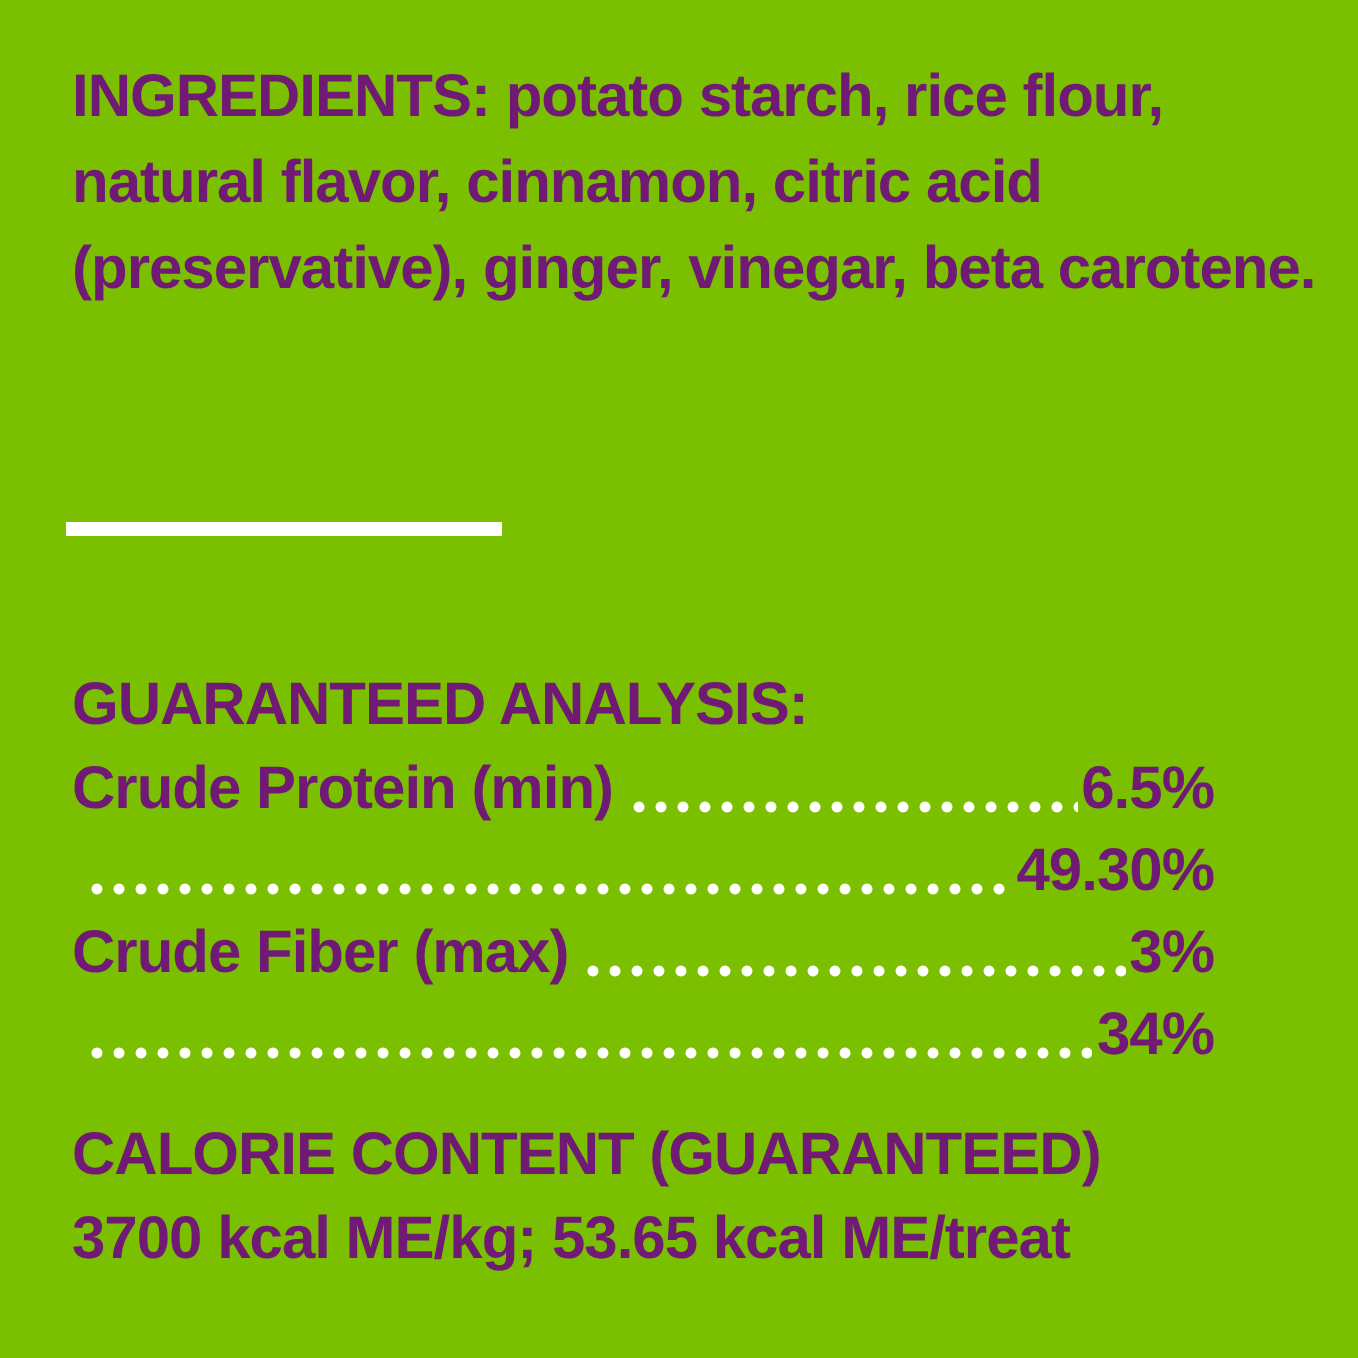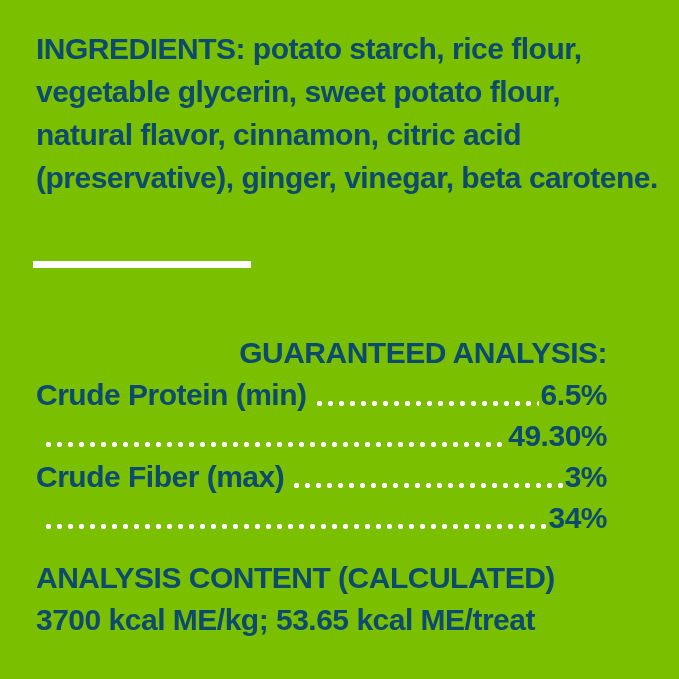--- a/index.html
+++ b/index.html
@@ -37,21 +37,20 @@
   }
   .ga {
     position: absolute;
     left: 36px;
     top: 331px;
     width: 571px;
     font-size: 30px;
   }
   .ga-title {
     line-height: 43px;
-    text-align: right;
   }
   .ga-row {
     display: flex;
     align-items: stretch;
     height: 41px;
     line-height: 41px;
     white-space: nowrap;
   }
   .ga-label { flex: 0 0 auto; }
   .ga-value { flex: 0 0 auto; }
@@ -69,25 +68,24 @@
     left: 36px;
     top: 557px;
     right: 20px;
     font-size: 30px;
     line-height: 42px;
   }
 </style>
 </head>
 <body>
 
-<div class="label" style="background-color: rgb(122, 192, 0); color: #0c4a6e;">
+<div class="label" style="background-color: rgb(122, 192, 0); color: #701a75;">
 
   <div class="ingredients">
     <div>INGREDIENTS: potato starch, rice flour,</div>
-    <div>vegetable glycerin, sweet potato flour,</div>
     <div>natural flavor, cinnamon, citric acid</div>
     <div>(preservative), ginger, vinegar, beta carotene.</div>
   </div>
 
   <div class="divider"></div>
 
   <div class="ga">
     <div class="ga-title">GUARANTEED ANALYSIS:</div>
 
     <div class="ga-row">
@@ -107,17 +105,17 @@
       <span class="ga-value">3%</span>
     </div>
 
     <div class="ga-row">
       <span class="leader"></span>
       <span class="ga-value">34%</span>
     </div>
   </div>
 
   <div class="calories">
-    <div>ANALYSIS CONTENT (CALCULATED)</div>
+    <div>CALORIE CONTENT (GUARANTEED)</div>
     <div>3700 kcal ME/kg; 53.65 kcal ME/treat</div>
   </div>
 
 </div>
 
 </body></html>

